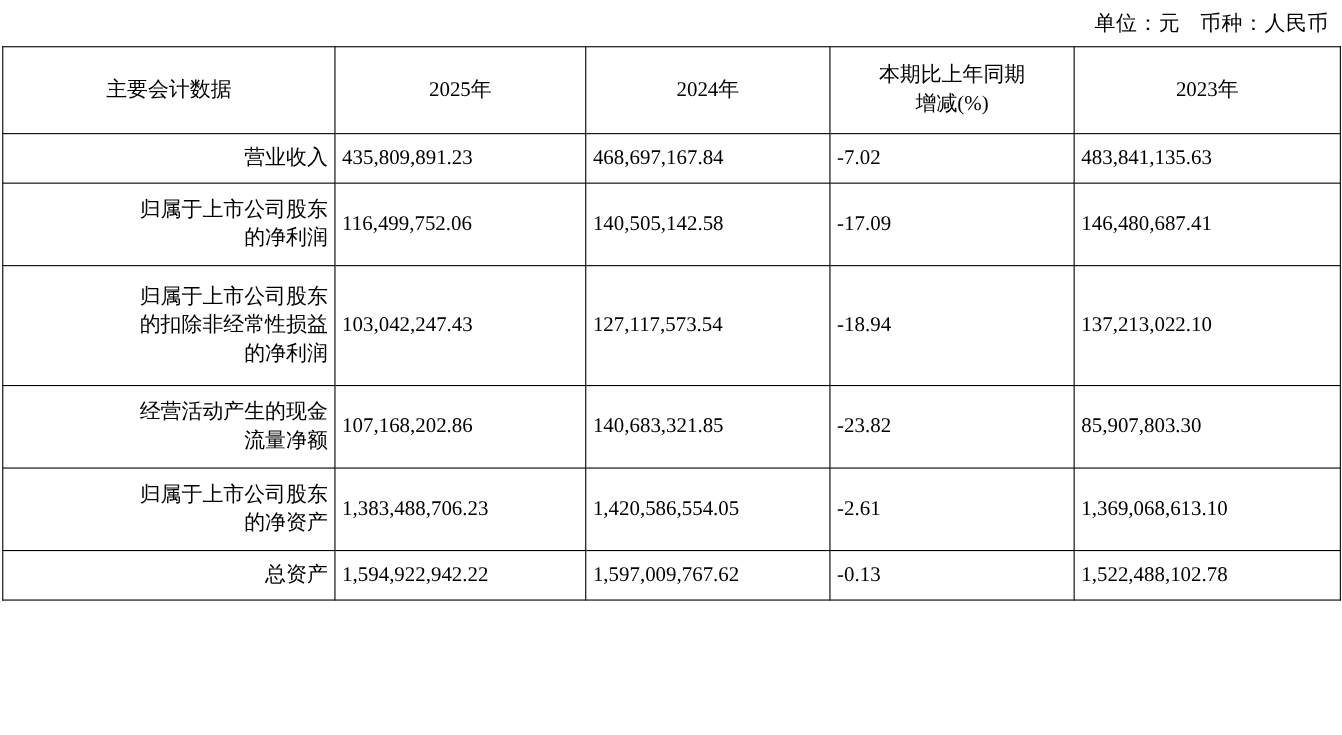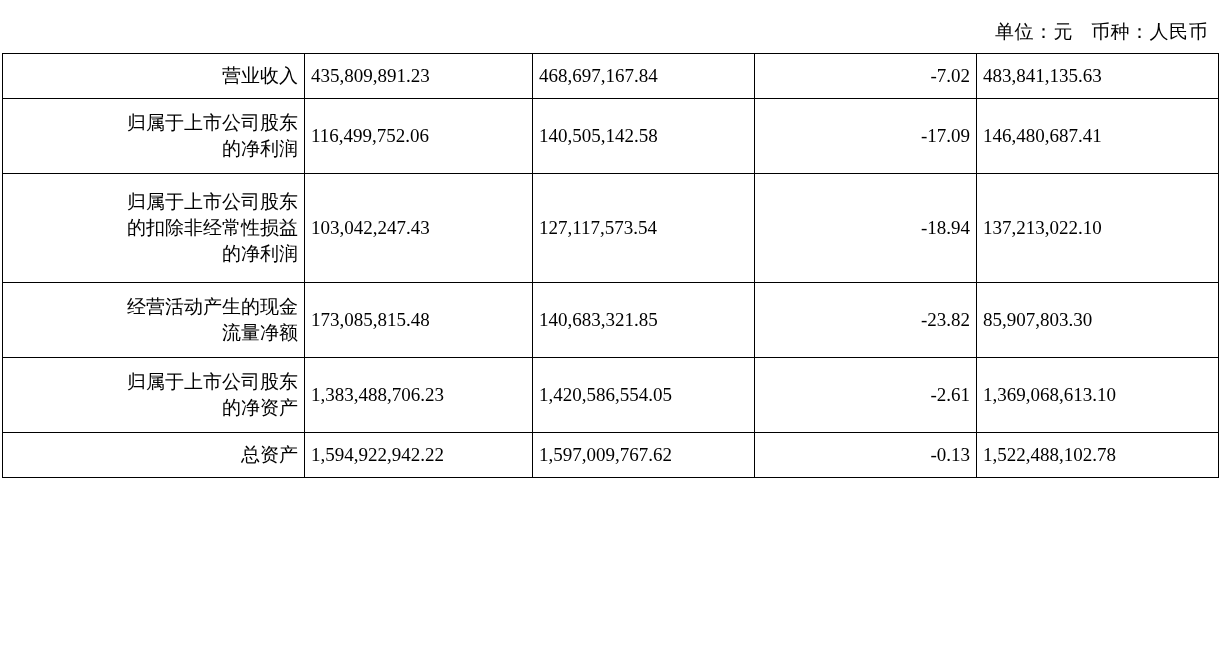--- a/index.html
+++ b/index.html
@@ -12,21 +12,20 @@
     height: 668px;
     font-family: "Liberation Serif", "DejaVu Serif", serif;
     color: #000000;
     overflow: hidden;
   }
   .page {
     position: relative;
     width: 1220px;
     height: 596px;
     box-sizing: border-box;
-    margin-top: 11px;
   }
   .unit-line {
     position: absolute;
     top: 8px;
     right: 12px;
     font-size: 19px;
     letter-spacing: 0.5px;
     white-space: nowrap;
   }
   .unit-line .gap {
@@ -59,21 +58,21 @@
     height: 70px;
   }
   .label-cell {
     text-align: right;
     padding-left: 10px;
   }
   .num-cell {
     text-align: left;
   }
   .pct-cell {
-    text-align: right;
+    text-align: left;
   }
   .row-1l td { height: 36px; }
   .row-2l td { height: 66px; }
   .row-3l td { height: 100px; }
   .blank-cell { border: 1px solid #000; }
   .sub-hdr td {
     text-align: center;
     height: 68px;
   }
   .two-line {
@@ -91,20 +90,30 @@
 
   <table class="fin">
     <colgroup>
       <col class="c0">
         <col class="c1">
         <col class="c2">
         <col class="c3">
         <col class="c4">
     </colgroup>
     <tbody>
+      <tr class="hdr">
+        <td>主要会计数据</td>
+        <td>2025年</td>
+        <td>2024年</td>
+        <td>
+          <span class="two-line">本期比上年同期</span>
+          <span class="two-line">增减(%)</span>
+        </td>
+        <td>2023年</td>
+      </tr>
 
       <tr class="row-1l">
         <td class="label-cell">营业收入</td>
         <td class="num-cell">435,809,891.23</td>
         <td class="num-cell">468,697,167.84</td>
         <td class="pct-cell">-7.02</td>
         <td class="num-cell">483,841,135.63</td>
       </tr>
 
 
@@ -129,21 +138,21 @@
         <td class="num-cell">127,117,573.54</td>
         <td class="pct-cell">-18.94</td>
         <td class="num-cell">137,213,022.10</td>
       </tr>
 
       <tr class="row-2l">
         <td class="label-cell">
           <span class="two-line">经营活动产生的现金</span>
           <span class="two-line">流量净额</span>
         </td>
-        <td class="num-cell">173,085,815.48</td>
+        <td class="num-cell">107,168,202.86</td>
         <td class="num-cell">140,683,321.85</td>
         <td class="pct-cell">-23.82</td>
         <td class="num-cell">85,907,803.30</td>
       </tr>
 
 
       <tr class="row-2l">
         <td class="label-cell">
           <span class="two-line">归属于上市公司股东</span>
           <span class="two-line">的净资产</span>

